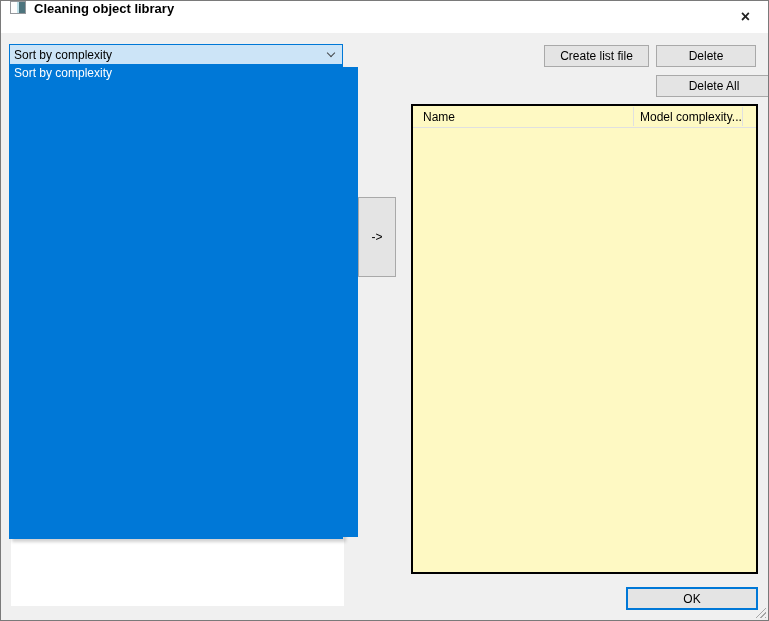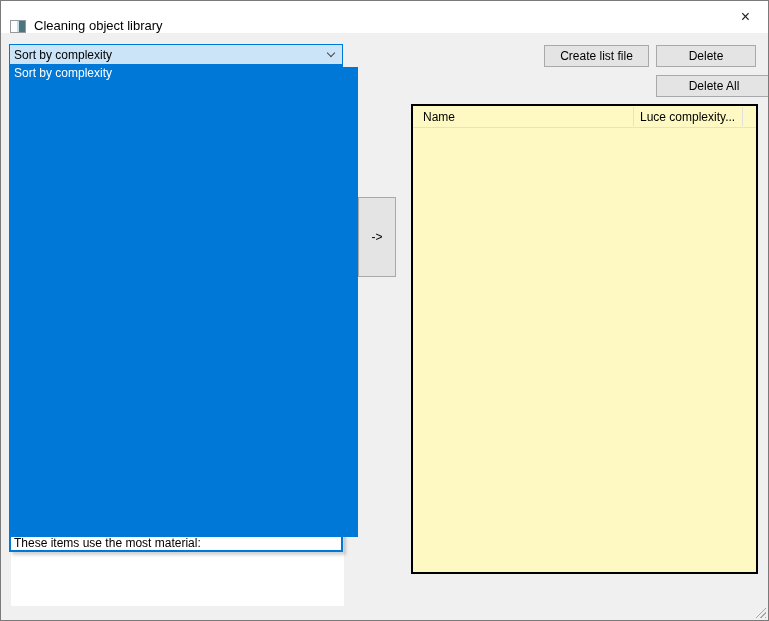--- a/index.html
+++ b/index.html
@@ -3,21 +3,21 @@
 <meta charset="utf-8">
 <style>
   html,body{margin:0;padding:0;background:#fff;}
   *{box-sizing:border-box;}
   .window{
     position:relative;width:769px;height:621px;overflow:hidden;
     border:1px solid #7a7a7a;background:#f0f0f0;
     font-family:"Liberation Sans",sans-serif;font-size:12px;color:#000;
   }
   
-  .titlebar{position:absolute;top:0;left:0;right:0;height:32px;background:#fff;display:flex;align-items:flex-end;padding-left:9px;}
+  .titlebar{position:absolute;top:0;left:0;right:0;height:32px;background:#fff;display:flex;align-items:flex-start;padding-left:9px;font-weight:bold;}
   .app-icon{width:16px;height:13px;border:1px solid #95989c;background:linear-gradient(90deg,#fdfdfd 0 6px,#bfe0e8 6px 8px,#4d747d 8px 100%);flex:0 0 auto;}
   .title{margin-left:8px;font-size:13px;}
   .close-btn{margin-left:auto;width:45px;height:32px;display:flex;align-items:center;justify-content:center;cursor:default;}
   .close-glyph{font-size:16px;color:#222;line-height:1;}
   
   .body{position:absolute;top:32px;left:0;right:0;bottom:0;}
   
   .combobox{position:absolute;left:8px;top:11px;width:334px;height:21px;background:#cce4f7;border:1px solid #0078d7;display:flex;align-items:center;}
   .combobox-value{padding-left:4px;}
   .chev{display:inline-block;width:6px;height:6px;border-right:1.6px solid #44474a;border-bottom:1.6px solid #44474a;}
@@ -91,21 +91,20 @@
   </div>
 
   <div class="body">
 
     <div class="combobox">
       <span class="combobox-value">Sort by complexity</span>
       <span class="chev chev-down"></span>
     </div>
     <div class="dropdown" id="dd-list">
         <div class="dd-item selected">Sort by complexity</div>
-        <div class="dd-item">These items use the most material:</div>
       </div>
 
     <div class="listbox library">
       <div class="lheader">
         <span class="hcell h-name">Name</span>
         <span class="hdiv" style="left:143px"></span>
         <span class="hcell h-cmplx">Model complexity (surfaces)</span>
       </div>
       <div class="lrows" id="library-rows">
           <div class="lrow">
@@ -216,20 +215,21 @@
 
     <button class="btn create">Create list file</button>
     <button class="btn delete">Delete</button>
     <button class="btn delete-all">Delete All</button>
 
 
     <div class="listbox selected">
       <div class="rheader">
         <span class="hcell r-name">Name</span>
         <span class="hdiv" style="left:220px"></span>
-        <span class="hcell r-cmplx">Luce complexity...</span>
+        <span class="hcell r-cmplx">Model complexity...</span>
         <span class="hdiv" style="left:329px"></span>
       </div>
     </div>
 
+    <button class="btn ok">OK</button>
     <div class="grip"></div>
   </div>
 </div>
 
 </body></html>

